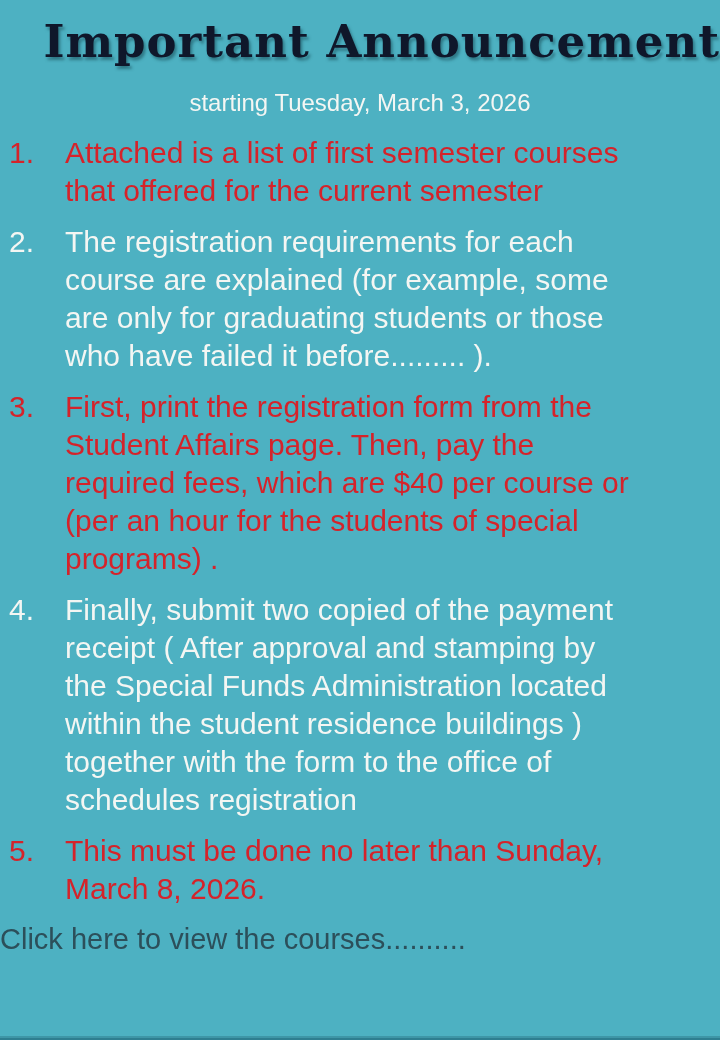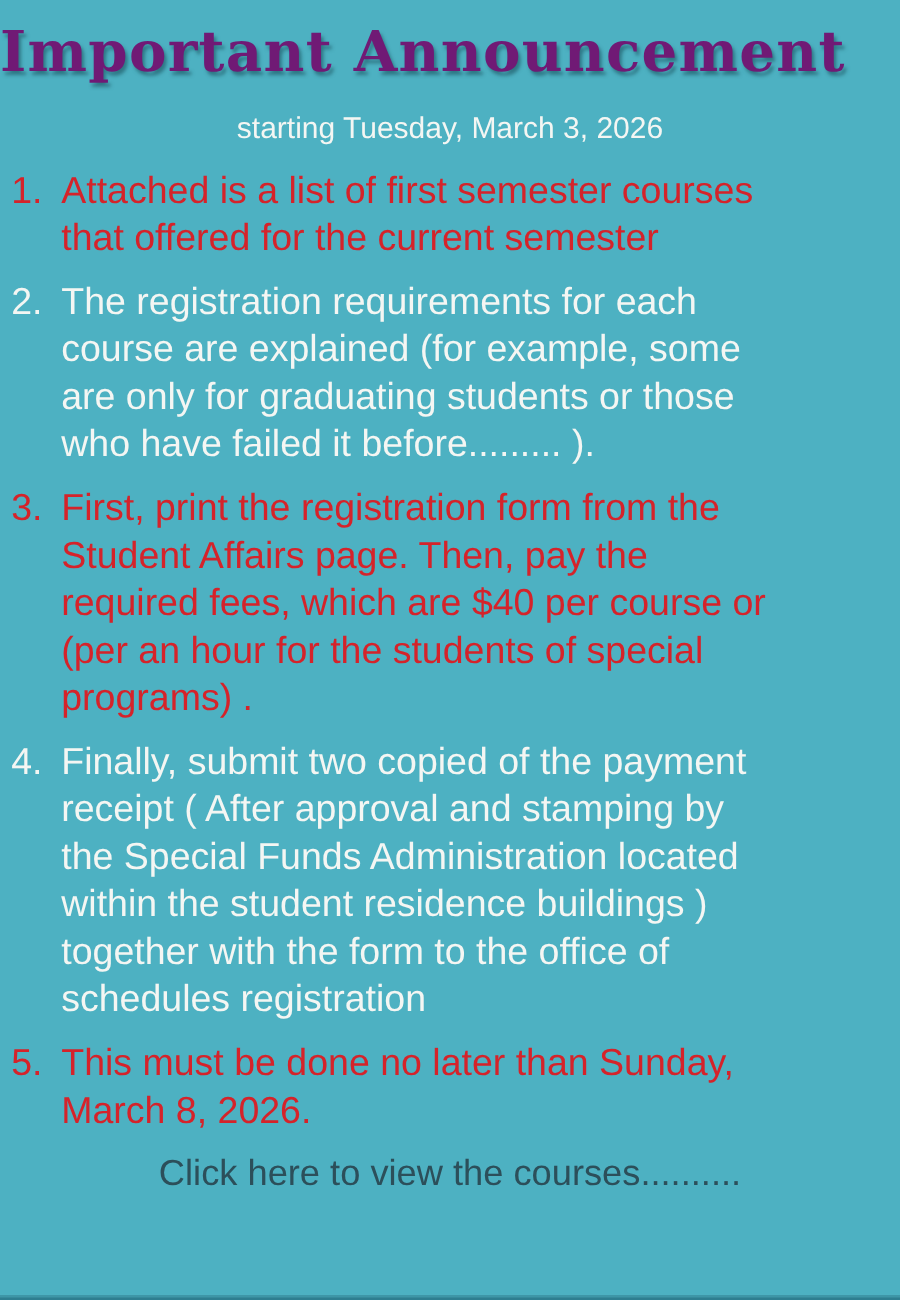--- a/index.html
+++ b/index.html
@@ -14,25 +14,25 @@
     font-family: "Liberation Sans", sans-serif;
     position: relative;
   }
   .page {
     width: 720px;
     height: 1040px;
     position: relative;
   }
   .title-block {
     padding-top: 3px;
-    text-align: left;
+    text-align: right;
     font-family: "DejaVu Serif", serif;
     font-weight: 700;
     font-size: 45px;
-    color: #701a75;
+    color: #0f172a;
     letter-spacing: 1px;
     text-shadow: 2px 3px 3px rgba(21, 72, 84, 0.55);
   }
   .title-line {
     line-height: 77px;
     white-space: nowrap;
   }
   .subtitle {
     text-align: center;
     color: #f4f6f3;
@@ -53,26 +53,26 @@
   .marker {
     flex: 0 0 49px;
     box-sizing: border-box;
     padding-left: 9px;
     white-space: pre;
   }
   .item-text {
     flex: 1 1 auto;
     white-space: pre;
     overflow: visible;
+    margin-left: 16px;
   }
   .tone-red { color: #d5232a; }
   .tone-white { color: #f4f6f3; }
   .footer {
     margin-top: 8px;
-    text-align: center;
   }
   .footer-link {
     font-size: 29px;
     line-height: 36px;
     color: #2c4f5a;
     cursor: pointer;
   }
   .bottom-strip {
     position: absolute;
     left: 0;

